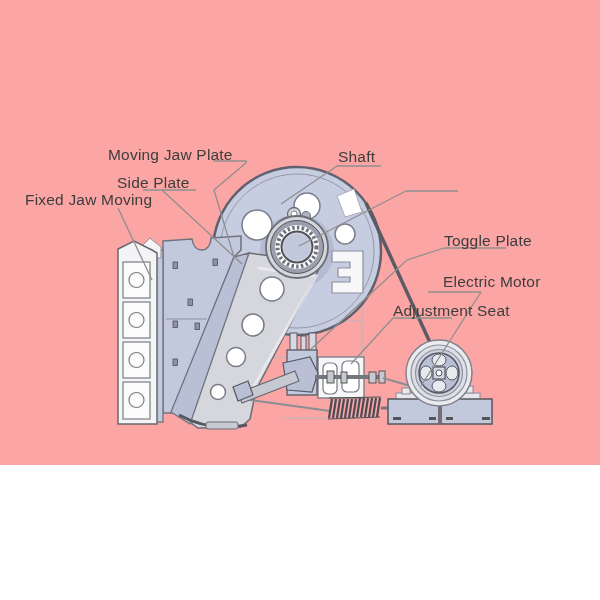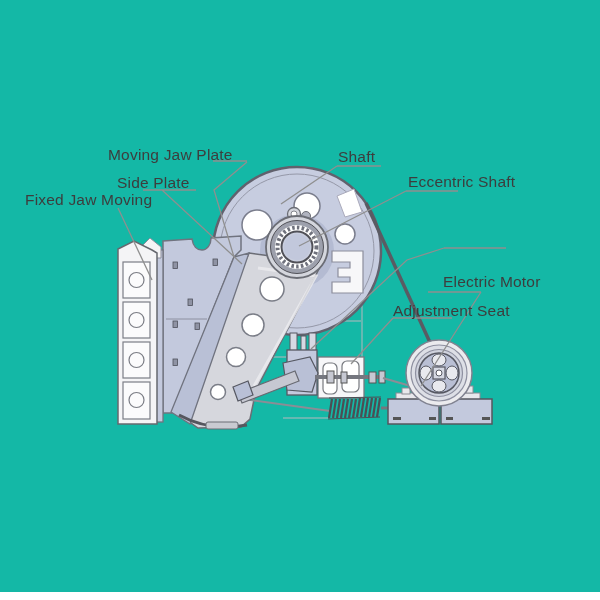--- a/index.html
+++ b/index.html
@@ -1,16 +1,16 @@
 <!DOCTYPE html>
 <html><head>
 <meta charset="utf-8">
 <style>
   html,body{margin:0;padding:0;background:#fff;}
-  #stage{position:relative;width:600px;height:592px;background:#14b8a6;overflow:hidden;
+  #stage{position:relative;width:600px;height:465px;background:#fca5a5;overflow:hidden;
          font-family:"Liberation Sans", sans-serif;}
   #stage svg{position:absolute;left:0;top:0;}
   .lbl{position:absolute;font-size:15.5px;color:#3d3d3d;white-space:nowrap;
        letter-spacing:.2px;line-height:1.1;}
 </style>
 </head>
 <body>
 
 <div id="stage">
 
@@ -160,16 +160,16 @@
     <path d="M444,248 L506,248 M444,248 L407,260 L311,349"></path>
     <path d="M428,292 L481,292 M481,292 L421,386"></path>
     <path d="M393,318 L452,318 M393,318 L351,364"></path>
   </g>
 </svg>
 
   <div class="lbl" style="left:108px;top:146px">Moving Jaw Plate</div>
   <div class="lbl" style="left:117px;top:174px">Side Plate</div>
   <div class="lbl" style="left:25px;top:191px">Fixed Jaw Moving</div>
   <div class="lbl" style="left:338px;top:148px">Shaft</div>
-  <div class="lbl" style="left:408px;top:173px">Eccentric Shaft</div>
+  <div class="lbl" style="left:444px;top:232px">Toggle Plate</div>
   <div class="lbl" style="left:393px;top:302px">Adjustment Seat</div>
   <div class="lbl" style="left:443px;top:273px">Electric Motor</div>
 </div>
 
 </body></html>

